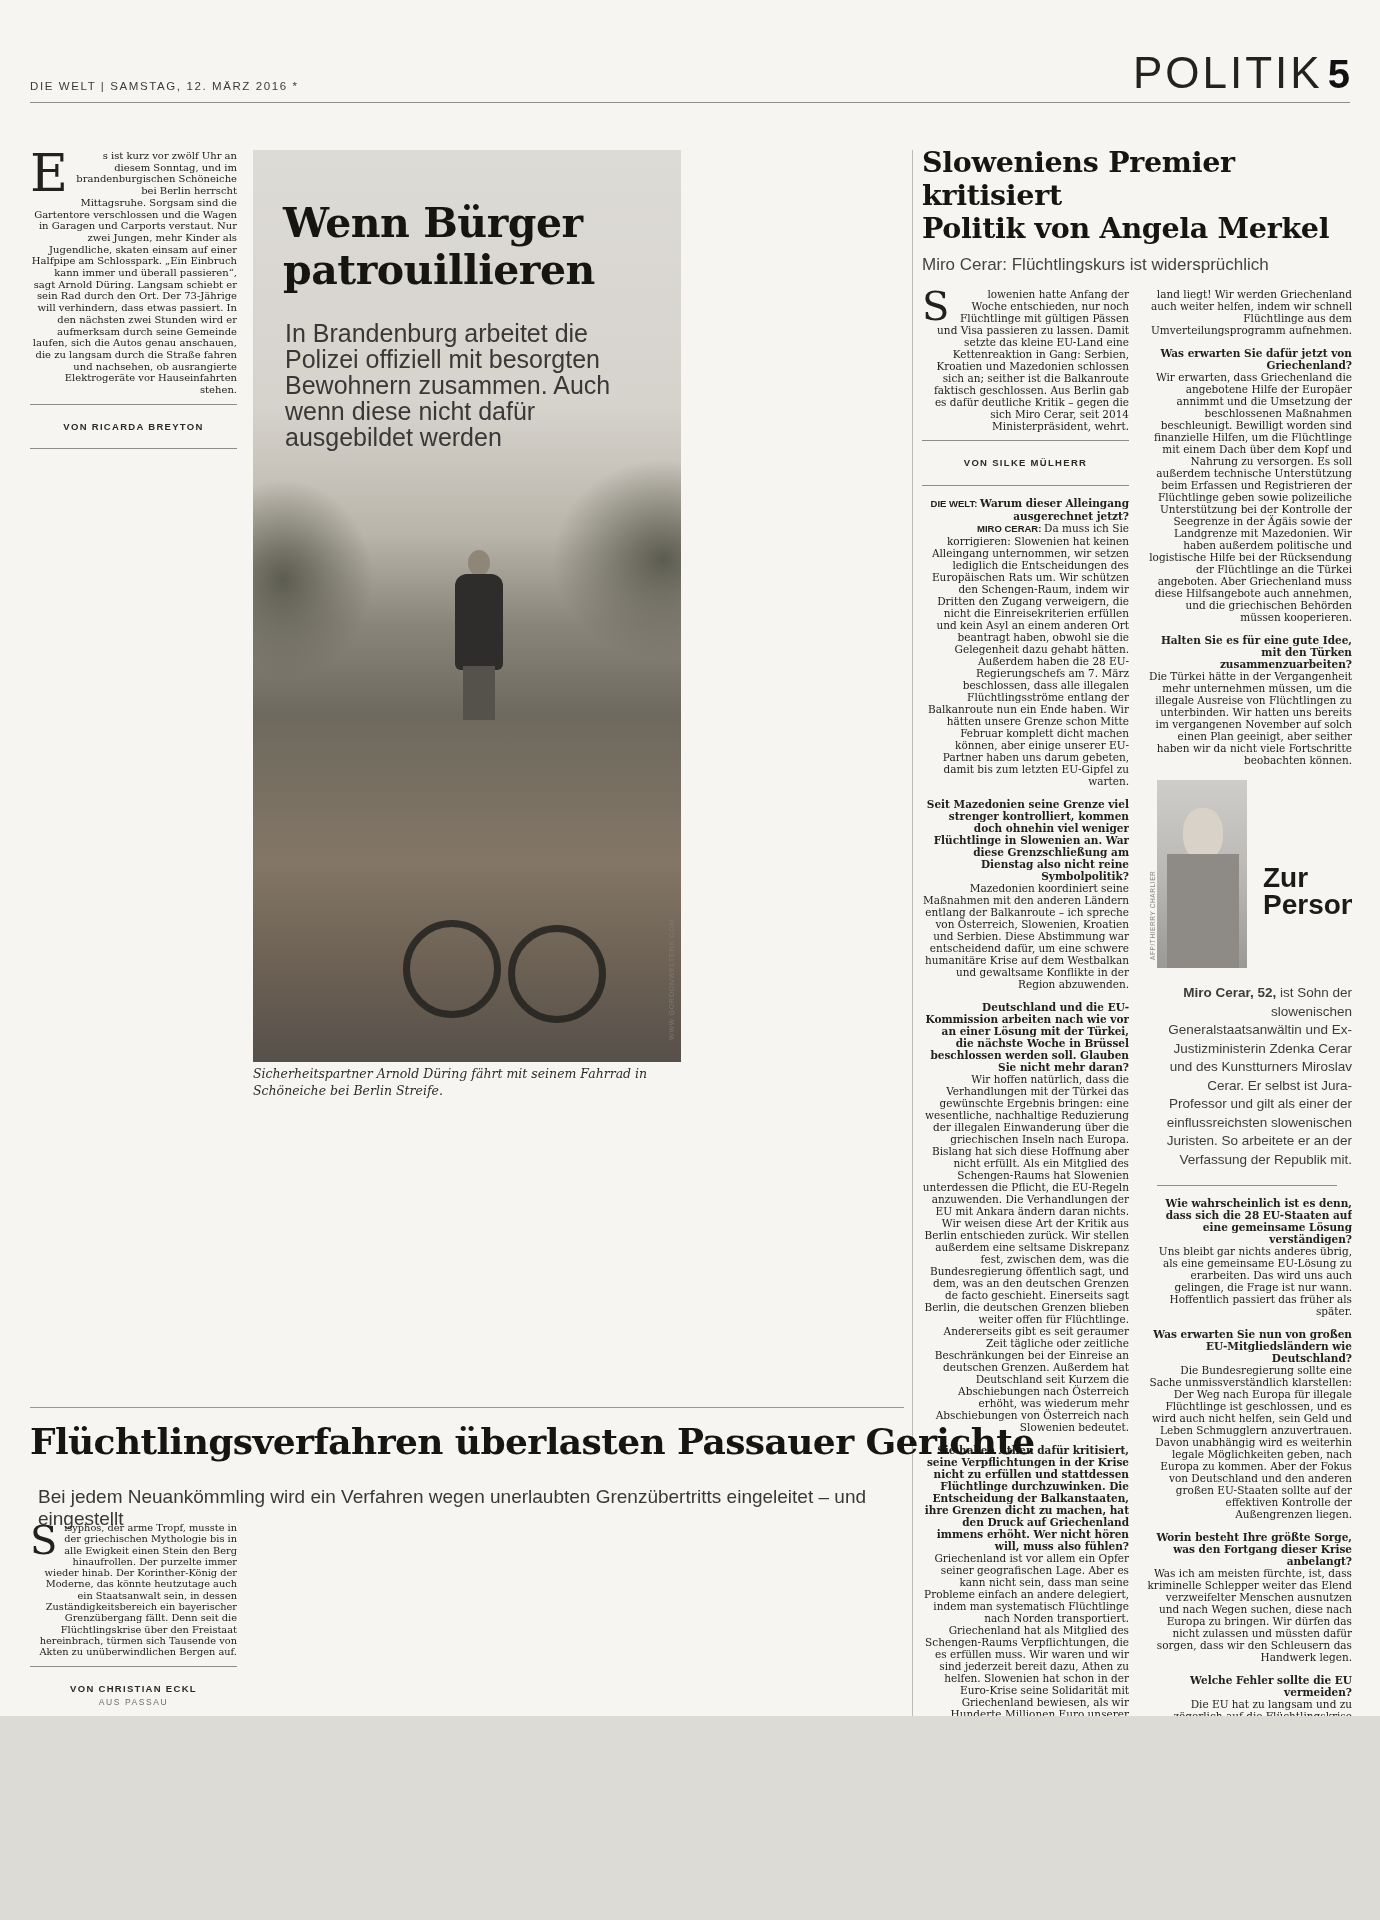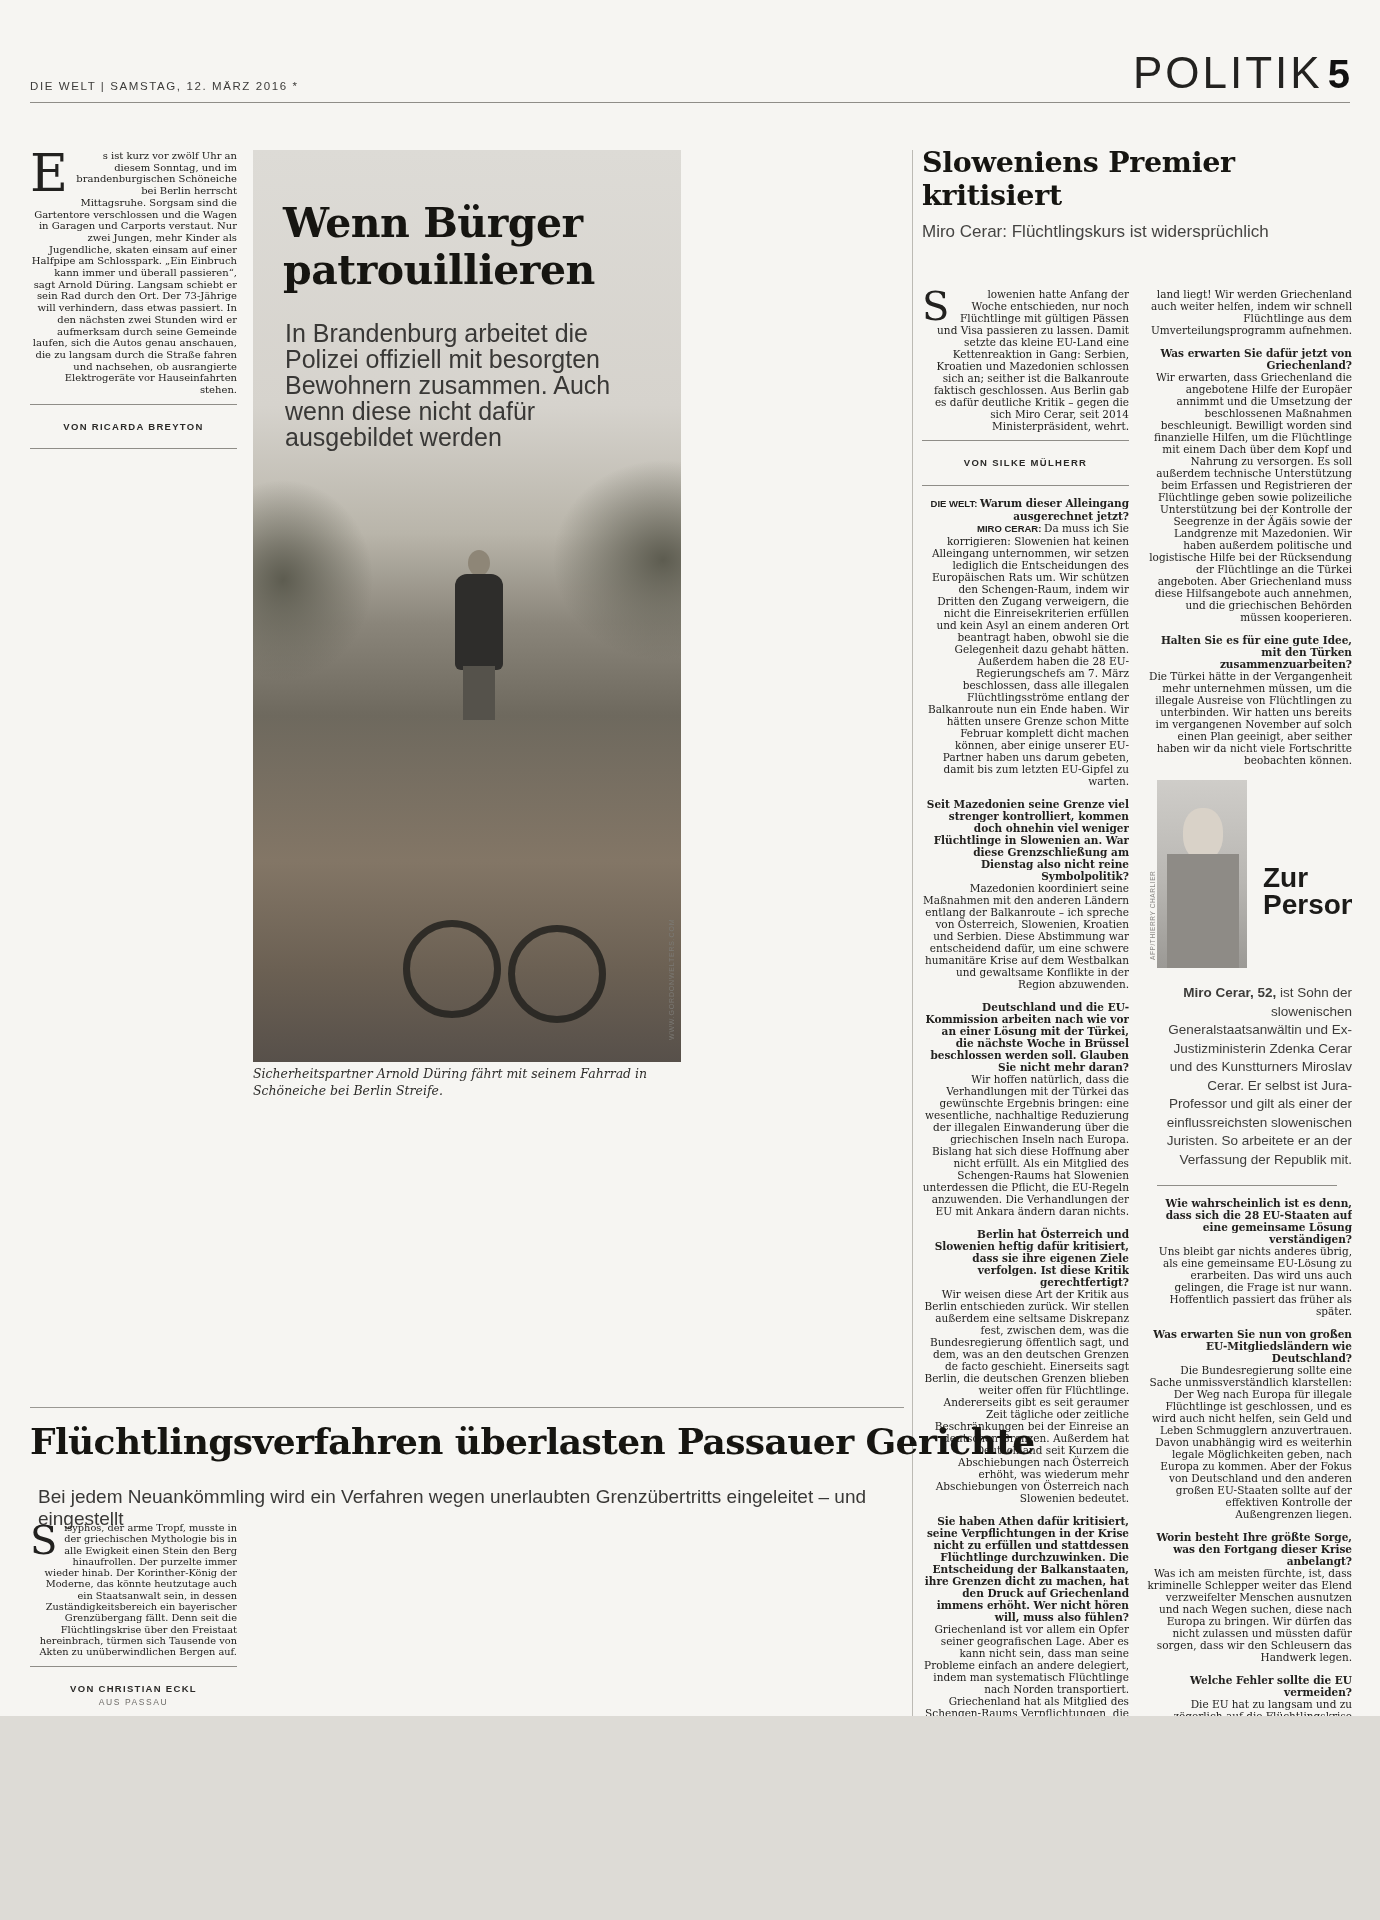--- a/index.html
+++ b/index.html
@@ -160,36 +160,35 @@
         <p></p>
         <p></p>
         <p></p>
       </div>
   </section>
 
   <div class="vrule"></div>
 
   <section>
     <div class="int-head">
-      <h2 class="int-headline"><span>Sloweniens Premier kritisiert</span><br></h2>
+      <h2 class="int-headline"><span>Sloweniens Premier kritisiert</span><br><span>Politik von Angela Merkel</span></h2>
       <p class="int-sub">Miro Cerar: Flüchtlingskurs ist widersprüchlich</p>
     </div>
 
     <div class="col i1 qa-wrap">
       <p class="cont"><span class="dropcap small">S</span><span>lowenien hatte Anfang der Woche entschieden, nur noch Flüchtlinge mit gültigen Pässen und Visa passieren zu lassen. Damit setzte das kleine EU-Land eine Kettenreaktion in Gang: Serbien, Kroatien und Mazedonien schlossen sich an; seither ist die Balkanroute faktisch geschlossen. Aus Berlin gab es dafür deutliche Kritik – gegen die sich Miro Cerar, seit 2014 Ministerpräsident, wehrt.</span></p>
       <div class="byline-box">VON SILKE MÜLHERR</div>
       <div>
 
       <p class="q"><b class="qa-prefix">DIE WELT: </b><span>Warum dieser Alleingang ausgerechnet jetzt?</span></p>
           <p class="a"><b class="qa-prefix">MIRO CERAR: </b><span>Da muss ich Sie korrigieren: Slowenien hat keinen Alleingang unternommen, wir setzen lediglich die Entscheidungen des Europäischen Rats um. Wir schützen den Schengen-Raum, indem wir Dritten den Zugang verweigern, die nicht die Einreisekriterien erfüllen und kein Asyl an einem anderen Ort beantragt haben, obwohl sie die Gelegenheit dazu gehabt hätten. Außerdem haben die 28 EU-Regierungschefs am 7. März beschlossen, dass alle illegalen Flüchtlingsströme entlang der Balkanroute nun ein Ende haben. Wir hätten unsere Grenze schon Mitte Februar komplett dicht machen können, aber einige unserer EU-Partner haben uns darum gebeten, damit bis zum letzten EU-Gipfel zu warten.</span></p>
           <p class="q"><span>Seit Mazedonien seine Grenze viel strenger kontrolliert, kommen doch ohnehin viel weniger Flüchtlinge in Slowenien an. War diese Grenzschließung am Dienstag also nicht reine Symbolpolitik?</span></p>
           <p class="a"><span>Mazedonien koordiniert seine Maßnahmen mit den anderen Ländern entlang der Balkanroute – ich spreche von Österreich, Slowenien, Kroatien und Serbien. Diese Abstimmung war entscheidend dafür, um eine schwere humanitäre Krise auf dem Westbalkan und gewaltsame Konflikte in der Region abzuwenden.</span></p>
           <p class="q"><span>Deutschland und die EU-Kommission arbeiten nach wie vor an einer Lösung mit der Türkei, die nächste Woche in Brüssel beschlossen werden soll. Glauben Sie nicht mehr daran?</span></p>
           <p class="a"><span>Wir hoffen natürlich, dass die Verhandlungen mit der Türkei das gewünschte Ergebnis bringen: eine wesentliche, nachhaltige Reduzierung der illegalen Einwanderung über die griechischen Inseln nach Europa. Bislang hat sich diese Hoffnung aber nicht erfüllt. Als ein Mitglied des Schengen-Raums hat Slowenien unterdessen die Pflicht, die EU-Regeln anzuwenden. Die Verhandlungen der EU mit Ankara ändern daran nichts.</span></p>
-          <p class="q"><span>Berlin hat Österreich und Slowenien heftig dafür kritisiert, dass sie ihre eigenen Ziele verfolgen. Ist diese Kritik gerechtfertigt?</span></p>
           <p class="a"><span>Wir weisen diese Art der Kritik aus Berlin entschieden zurück. Wir stellen außerdem eine seltsame Diskrepanz fest, zwischen dem, was die Bundesregierung öffentlich sagt, und dem, was an den deutschen Grenzen de facto geschieht. Einerseits sagt Berlin, die deutschen Grenzen blieben weiter offen für Flüchtlinge. Andererseits gibt es seit geraumer Zeit tägliche oder zeitliche Beschränkungen bei der Einreise an deutschen Grenzen. Außerdem hat Deutschland seit Kurzem die Abschiebungen nach Österreich erhöht, was wiederum mehr Abschiebungen von Österreich nach Slowenien bedeutet.</span></p>
           <p class="q"><span>Sie haben Athen dafür kritisiert, seine Verpflichtungen in der Krise nicht zu erfüllen und stattdessen Flüchtlinge durchzuwinken. Die Entscheidung der Balkanstaaten, ihre Grenzen dicht zu machen, hat den Druck auf Griechenland immens erhöht. Wer nicht hören will, muss also fühlen?</span></p>
           <p class="a"><span>Griechenland ist vor allem ein Opfer seiner geografischen Lage. Aber es kann nicht sein, dass man seine Probleme einfach an andere delegiert, indem man systematisch Flüchtlinge nach Norden transportiert. Griechenland hat als Mitglied des Schengen-Raums Verpflichtungen, die es erfüllen muss. Wir waren und wir sind jederzeit bereit dazu, Athen zu helfen. Slowenien hat schon in der Euro-Krise seine Solidarität mit Griechenland bewiesen, als wir Hunderte Millionen Euro unserer Steuerzahler investiert haben, um den Griechen die Rückzahlung ihrer Kredite zu erleichtern. Und das, obwohl der Lebensstandard in Slowenien unter jenem in Griechen-</span></p>
         </div>
     </div>
 
     <div class="col i2 qa-wrap">
       <div>
 
       <p class="a cont"><span>land liegt! Wir werden Griechenland auch weiter helfen, indem wir schnell Flüchtlinge aus dem Umverteilungsprogramm aufnehmen.</span></p>

